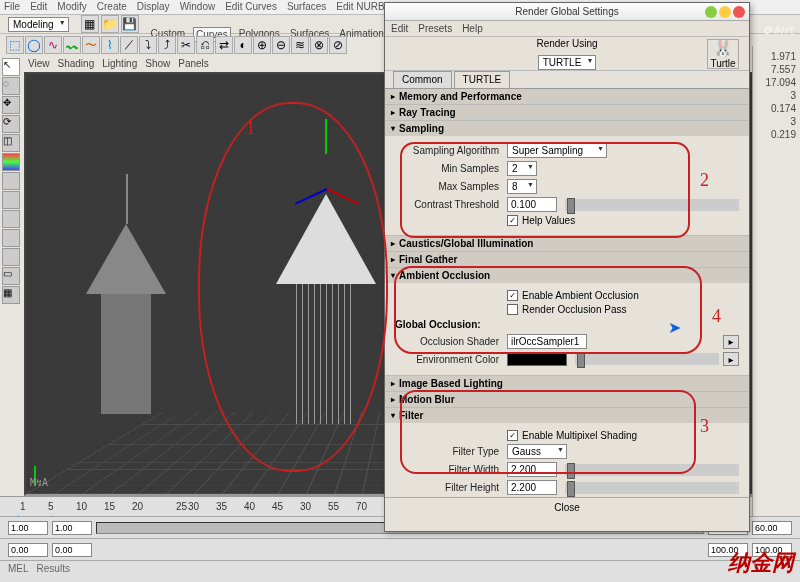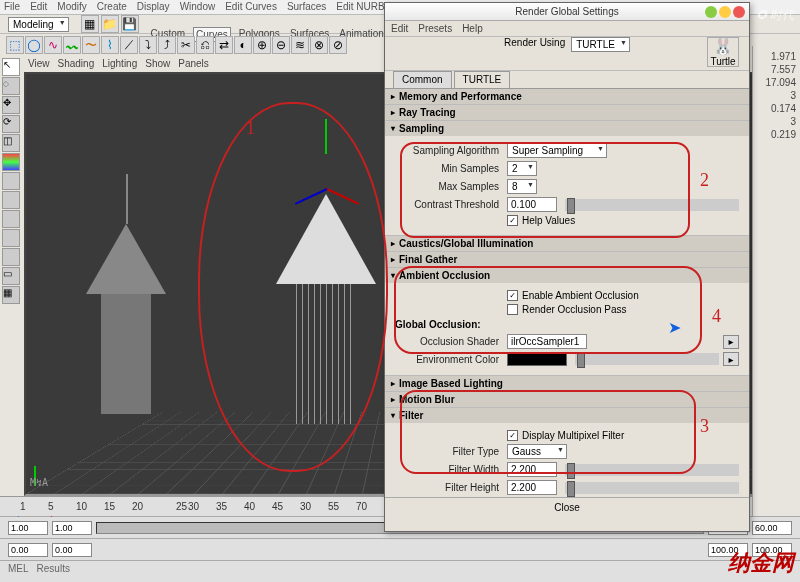--- a/index.html
+++ b/index.html
@@ -40,21 +40,21 @@
 .range-row { height: 22px; background: #e0e0e0; display: flex; align-items: center; padding: 2px 8px; gap: 4px; border-top: 1px solid #aaa; }
 .num-field { width: 40px; background: #fff; border: 1px solid #888; padding: 1px 2px; font-size: 9px; }
 .cmd-row { height: 32px; background: #e0e0e0; border-top: 1px solid #aaa; padding: 2px 8px; display: flex; gap: 8px; color: #666; }
 
 
 .render-dlg { position: absolute; left: 384px; top: 2px; width: 366px; height: 530px; background: #e6e2da; border: 1px solid #666; box-shadow: 2px 2px 6px rgba(0,0,0,0.3); }
 .dlg-title { height: 18px; background: linear-gradient(#fff,#e8e8e8); display: flex; align-items: center; justify-content: center; font-size: 10px; color: #333; border-bottom: 1px solid #aaa; position: relative; }
 .dlg-ctrls { position: absolute; right: 4px; display: flex; gap: 2px; }
 .dlg-ctrls span { width: 12px; height: 12px; border-radius: 6px; }
 .dlg-menu { height: 16px; padding: 2px 6px; display: flex; gap: 10px; color: #444; border-bottom: 1px solid #bbb; }
-.render-using { height: 34px; display: flex; align-items: flex-start; justify-content: center; gap: 6px; border-bottom: 1px solid #bbb; position: relative; }
+.render-using { height: 34px; display: flex; align-items: center; justify-content: center; gap: 6px; border-bottom: 1px solid #bbb; position: relative; flex-direction: column; }
 .turtle-logo { position: absolute; right: 10px; width: 32px; height: 30px; border: 1px solid #aaa; display: flex; flex-direction: column; align-items: center; justify-content: center; font-size: 8px; }
 .tabs { height: 18px; display: flex; border-bottom: 1px solid #999; padding-left: 8px; }
 .tabs span { padding: 2px 8px; border: 1px solid #999; border-bottom: none; background: #ddd; margin-right: 2px; }
 .tabs .active { background: #e6e2da; }
 .sections { height: 408px; overflow-y: auto; }
 .sect { border-bottom: 1px solid #bbb; }
 .sect-hdr { background: #d0ccc4; padding: 2px 6px; font-weight: bold; display: flex; align-items: center; gap: 4px; cursor: pointer; }
 .sect-hdr::before { content: "▸"; font-size: 8px; }
 .sect-hdr.open::before { content: "▾"; }
 .sect-body { padding: 4px 10px 6px 10px; background: #e6e2da; }
@@ -68,21 +68,21 @@
 .conn-btn { width: 16px; height: 14px; border: 1px solid #888; background: #ddd; display: flex; align-items: center; justify-content: center; }
 .close-btn { text-align: center; padding: 4px; border-top: 1px solid #aaa; }
 
 
 .anno { position: absolute; pointer-events: none; }
 .red-circle { border: 2px solid #c82020; border-radius: 50%; }
 .red-num { color: #c82020; font-size: 18px; font-family: cursive; }
 
 .right-panel { position: absolute; right: 0; top: 46px; width: 48px; height: 470px; background: #e8e4de; border-left: 1px solid #aaa; font-size: 8px; color: #444; padding: 4px 2px; }
 .watermark { position: absolute; right: 6px; bottom: 4px; font-size: 22px; font-weight: bold; color: #b00; font-style: italic; }
-.watermark2 { position: absolute; right: 6px; top: 7px; font-size: 12px; color: rgba(255,255,255,0.7); font-style: italic; }
+.watermark2 { position: absolute; right: 6px; top: 24px; font-size: 10px; color: rgba(255,255,255,0.7); font-style: italic; }
 </style>
 </head>
 <body>
 
 <div class="menubar">
     <span>File</span>
     <span>Edit</span>
     <span>Modify</span>
     <span>Create</span>
     <span>Display</span>
@@ -338,21 +338,21 @@
     <div class="sect">
         <div class="sect-hdr">Motion Blur</div>
       </div>
 
     <div class="sect">
       <div class="sect-hdr open">Filter</div>
       <div class="sect-body">
         <div class="row">
             <label></label>
             <span class="chk">✓</span>
-          <span>Display Multipixel Filter</span>
+          <span>Enable Multipixel Shading</span>
           </div>
         <div class="row">
             <label>Filter Type</label>
           <span class="dropdown" style="width:60px">Gauss</span>
           </div>
         <div class="row">
             <label>Filter Width</label>
           <input class="fld" value="2.200" style="">
           <div class="slider"></div>
           </div>

